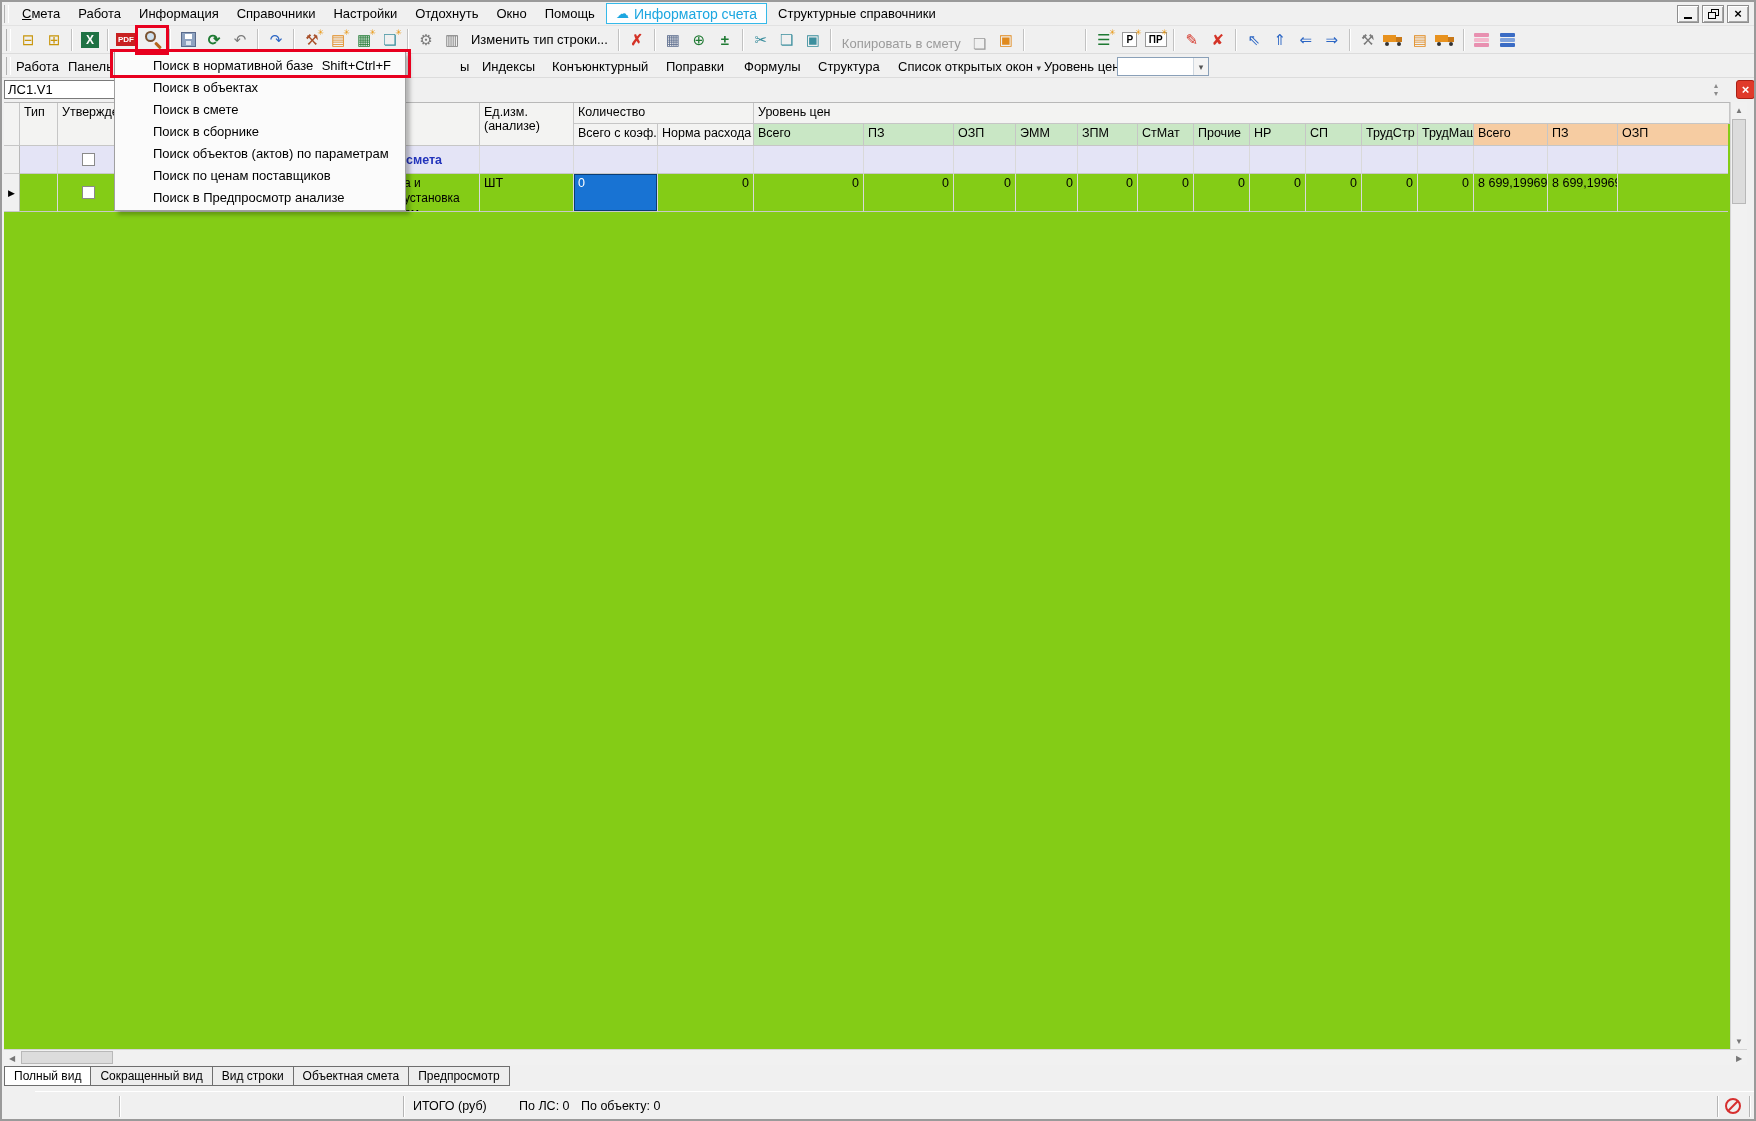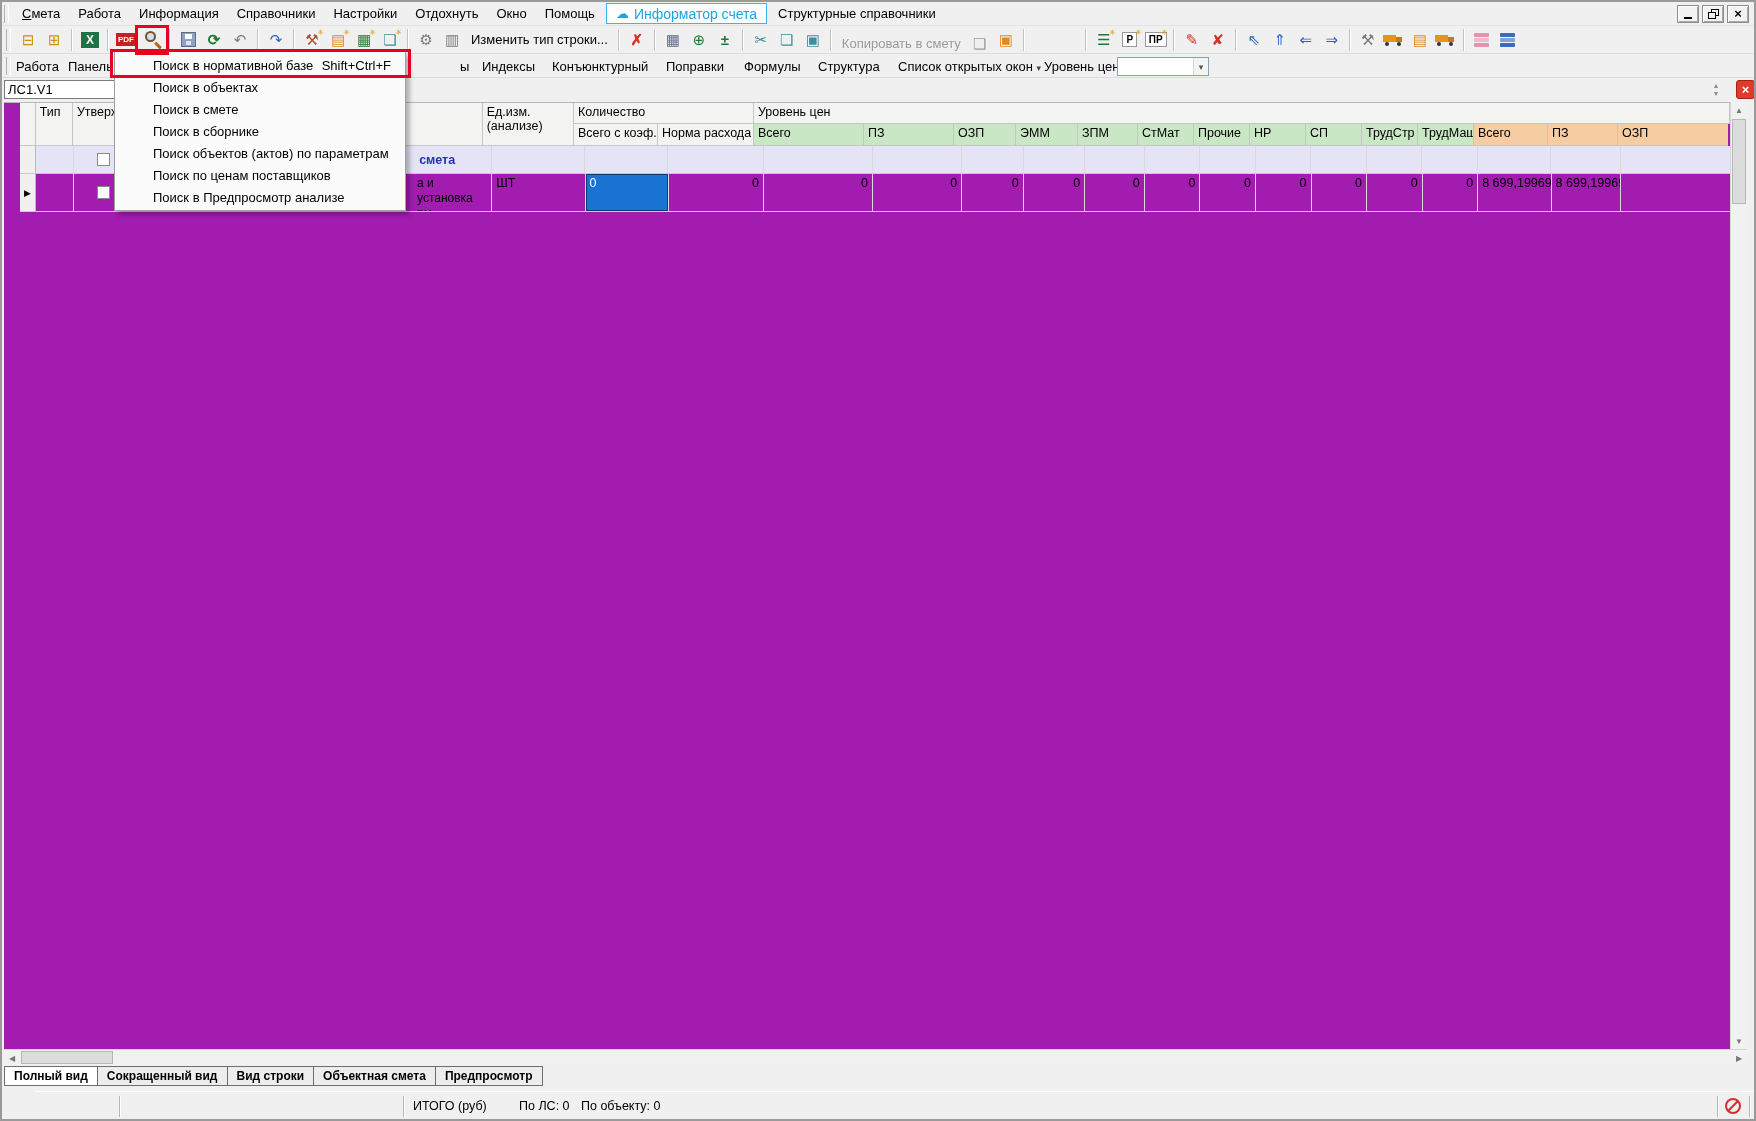--- a/index.html
+++ b/index.html
@@ -75,22 +75,22 @@
   #fieldrow { position:absolute; top:76px; left:0; right:0; height:24px; background:#F0F0F0; }
   #lsfield { position:absolute; left:2px; top:2px; width:120px; height:19px; border:1px solid #7A7A7A;
              background:#FFF; font-size:13px; padding:0 3px; }
   .spin { position:absolute; left:1712px; top:4px; display:flex; flex-direction:column; gap:1px; color:#8A8A8A;
           font-size:8px; line-height:7px; text-align:center; }
   .redx { position:absolute; left:1734px; top:2px; width:19px; height:19px; background:#E03A2A;
           border:1px solid #A82015; border-radius:3px; color:#FFF; font-weight:bold; font-size:13px;
           display:flex; align-items:center; justify-content:center; }
 
   
-  #grid { position:absolute; top:100px; left:2px; width:1726px; height:947px; background:#a21caf;
-          border-top:1px solid #B8B8B8;padding-left:16px; }
+  #grid { position:absolute; top:100px; left:2px; width:1726px; height:947px; background:#84cc16;
+          border-top:1px solid #B8B8B8; }
   .hrow { display:flex; }
   .hc { background:#F3F3F2; border-right:1px solid #C6C6C6; border-bottom:1px solid #C6C6C6;
         font-size:12.5px; padding:2px 4px; overflow:hidden; white-space:nowrap; }
   .hc.green { background:#C9E7C5; } .hc.orange { background:#F6CCA2; }
   .rightcols { display:flex; flex-direction:column; }
   .row { display:flex; }
   .cell { border-right:1px solid #D9D9D9; border-bottom:1px solid #C9C9C9; font-size:12.5px;
           padding:2px 4px; overflow:hidden; white-space:nowrap; }
   .num { text-align:right; }
   .ind { background:#F0F0F0; border-right:1px solid #B8B8B8; display:flex; align-items:center;
@@ -116,21 +116,21 @@
   #vscroll .dn { position:absolute; bottom:0; left:0; right:0; }
   #vthumb { position:absolute; top:17px; left:1px; right:1px; height:85px; background:#DCDCDC; border:1px solid #B8B8B8; }
   #hscroll { position:absolute; left:2px; top:1047px; width:1743px; height:16px; background:#F1F1F1;
              border-top:1px solid #D5D5D5; }
   #hscroll .ar { position:absolute; top:0; width:16px; height:16px; display:flex; align-items:center;
                  justify-content:center; font-size:8px; color:#777; }
   #hscroll .lf { left:0; } #hscroll .rt { right:0; }
   #hthumb { position:absolute; top:1px; left:17px; width:92px; height:13px; background:#DCDCDC; border:1px solid #B8B8B8; }
 
   
-  #tabs { position:absolute; left:2px; top:1064px; height:22px; display:flex;font-weight:bold; }
+  #tabs { position:absolute; left:2px; top:1064px; height:22px; display:flex; }
   .tab { border:1px solid #6E6E6E; border-left:none; background:#EDEDED; padding:2px 9px 0 9px;
          font-size:12px; height:20px; white-space:nowrap; }
   .tab:first-child { border-left:1px solid #6E6E6E; }
   .tab.active { background:#FFF; }
 
   
   #status { position:absolute; left:0; right:0; top:1089px; height:30px; background:#F0F0F0;
             border-top:1px solid #FFF; font-size:12.5px;margin-left:33px; }
   .sdiv { position:absolute; top:4px; bottom:4px; width:2px; border-left:1px solid #B5B5B5; border-right:1px solid #FFF; }
   .stext { position:absolute; top:7px; white-space:nowrap; }

